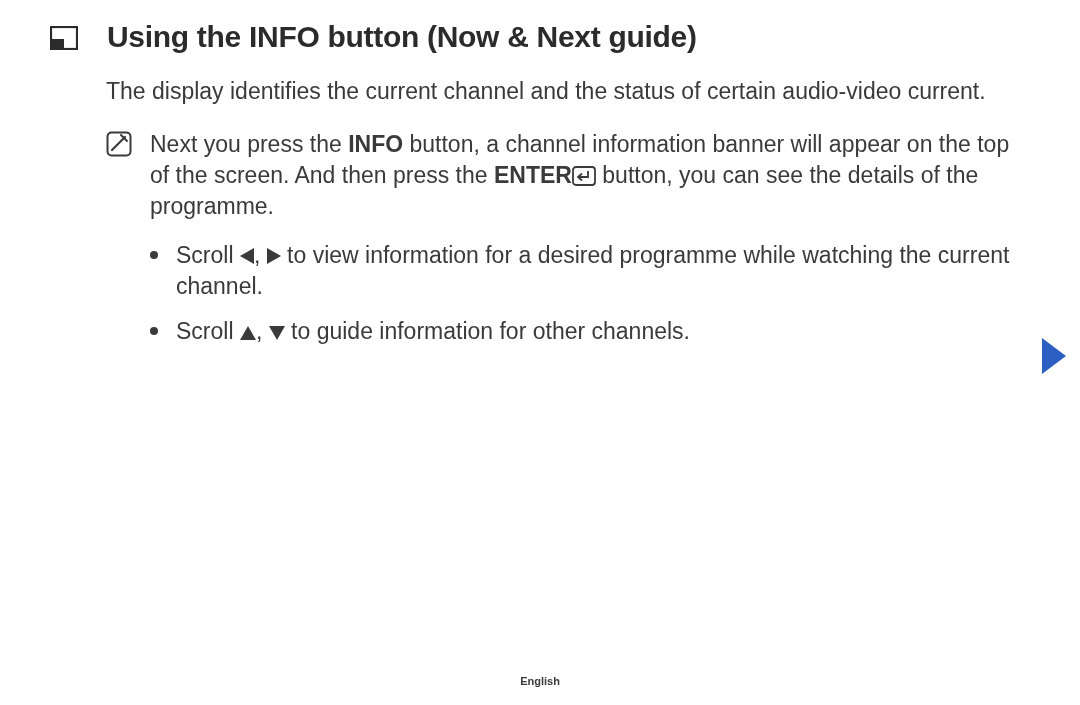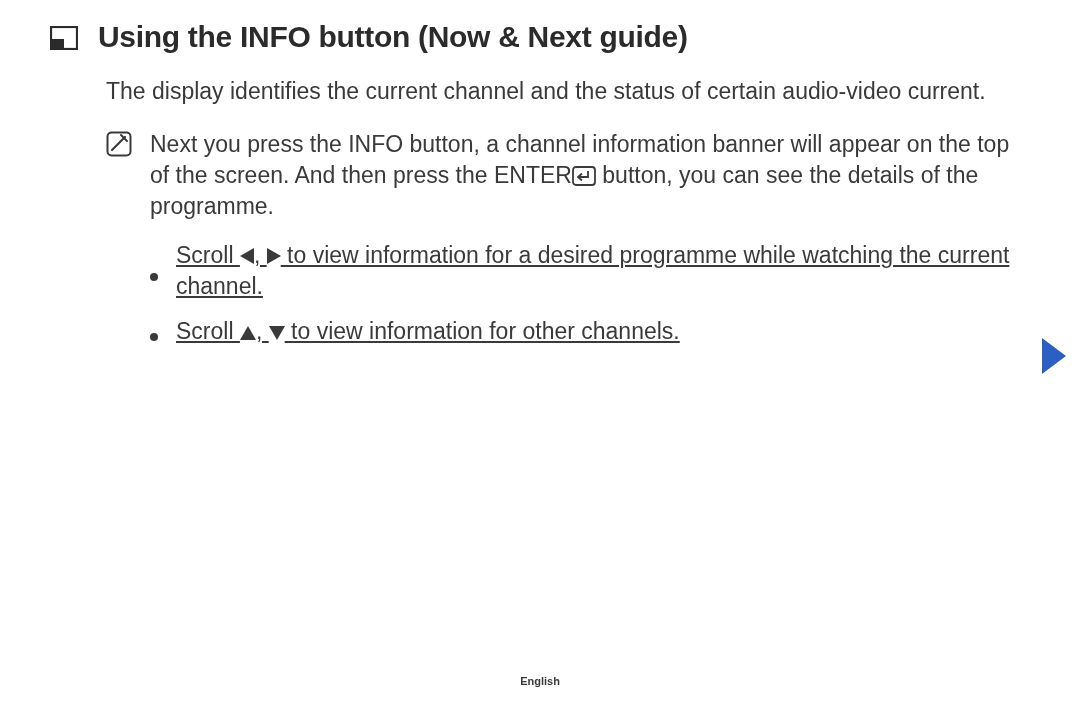--- a/index.html
+++ b/index.html
@@ -13,20 +13,21 @@
       background: #ffffff;
       font-family: Arial, Helvetica, sans-serif;
       color: #3a3a3a;
       position: relative;
       padding: 20px 60px 20px 50px;
     }
     .heading-row {
       display: flex;
       align-items: flex-start;
       margin-bottom: 22px;
+      gap: 9px;
     }
     .heading-icon {
       width: 28px;
       height: 24px;
       margin-right: 20px;
       margin-top: 6px;
       flex-shrink: 0;
     }
     .heading-icon svg {
       width: 100%;
@@ -64,44 +65,43 @@
     .note-icon svg {
       width: 100%;
       height: 100%;
     }
     .note-text {
       font-size: 23px;
       line-height: 1.35;
       color: #3a3a3a;
     }
     .note-text b {
-      font-weight: normal;
+      font-weight: bold;
     }
     .enter-icon {
       display: inline-block;
       vertical-align: -3px;
       width: 24px;
       height: 20px;
     }
     .enter-icon svg {
       width: 100%;
       height: 100%;
     }
     .bullets {
       margin-left: 100px;
       margin-top: 18px;
     }
     .bullet-item {
       display: flex;
-      align-items: center;
+      align-items: flex-start;
       font-size: 23px;
       line-height: 1.35;
       color: #3a3a3a;
       margin-bottom: 14px;
-      text-decoration: underline;
     }
     .bullet-dot {
       width: 8px;
       height: 8px;
       background: #3a3a3a;
       border-radius: 50%;
       margin-right: 18px;
       margin-top: 11px;
       flex-shrink: 0;
     }
@@ -199,20 +199,20 @@
 <div class="bullets">
   <div class="bullet-item">
     <span class="bullet-dot"></span>
     <div class="bullet-text">
       <span>Scroll </span><span class="arrow arrow-left"></span><span>, </span><span class="arrow arrow-right"></span><span> to view information for a desired programme while watching the current channel.</span>
     </div>
   </div>
   <div class="bullet-item">
     <span class="bullet-dot"></span>
     <div class="bullet-text">
-      <span>Scroll </span><span class="arrow arrow-up"></span><span>, </span><span class="arrow arrow-down"></span><span> to view information for other channels.</span>
+      <span>Scroll </span><span class="arrow arrow-up"></span><span>, </span><span class="arrow arrow-down"></span><span> to guide information for other channels.</span>
     </div>
   </div>
 </div>
 
 <div class="nav-arrow"></div>
 
 <div class="footer">English</div>
 
 </body></html>

